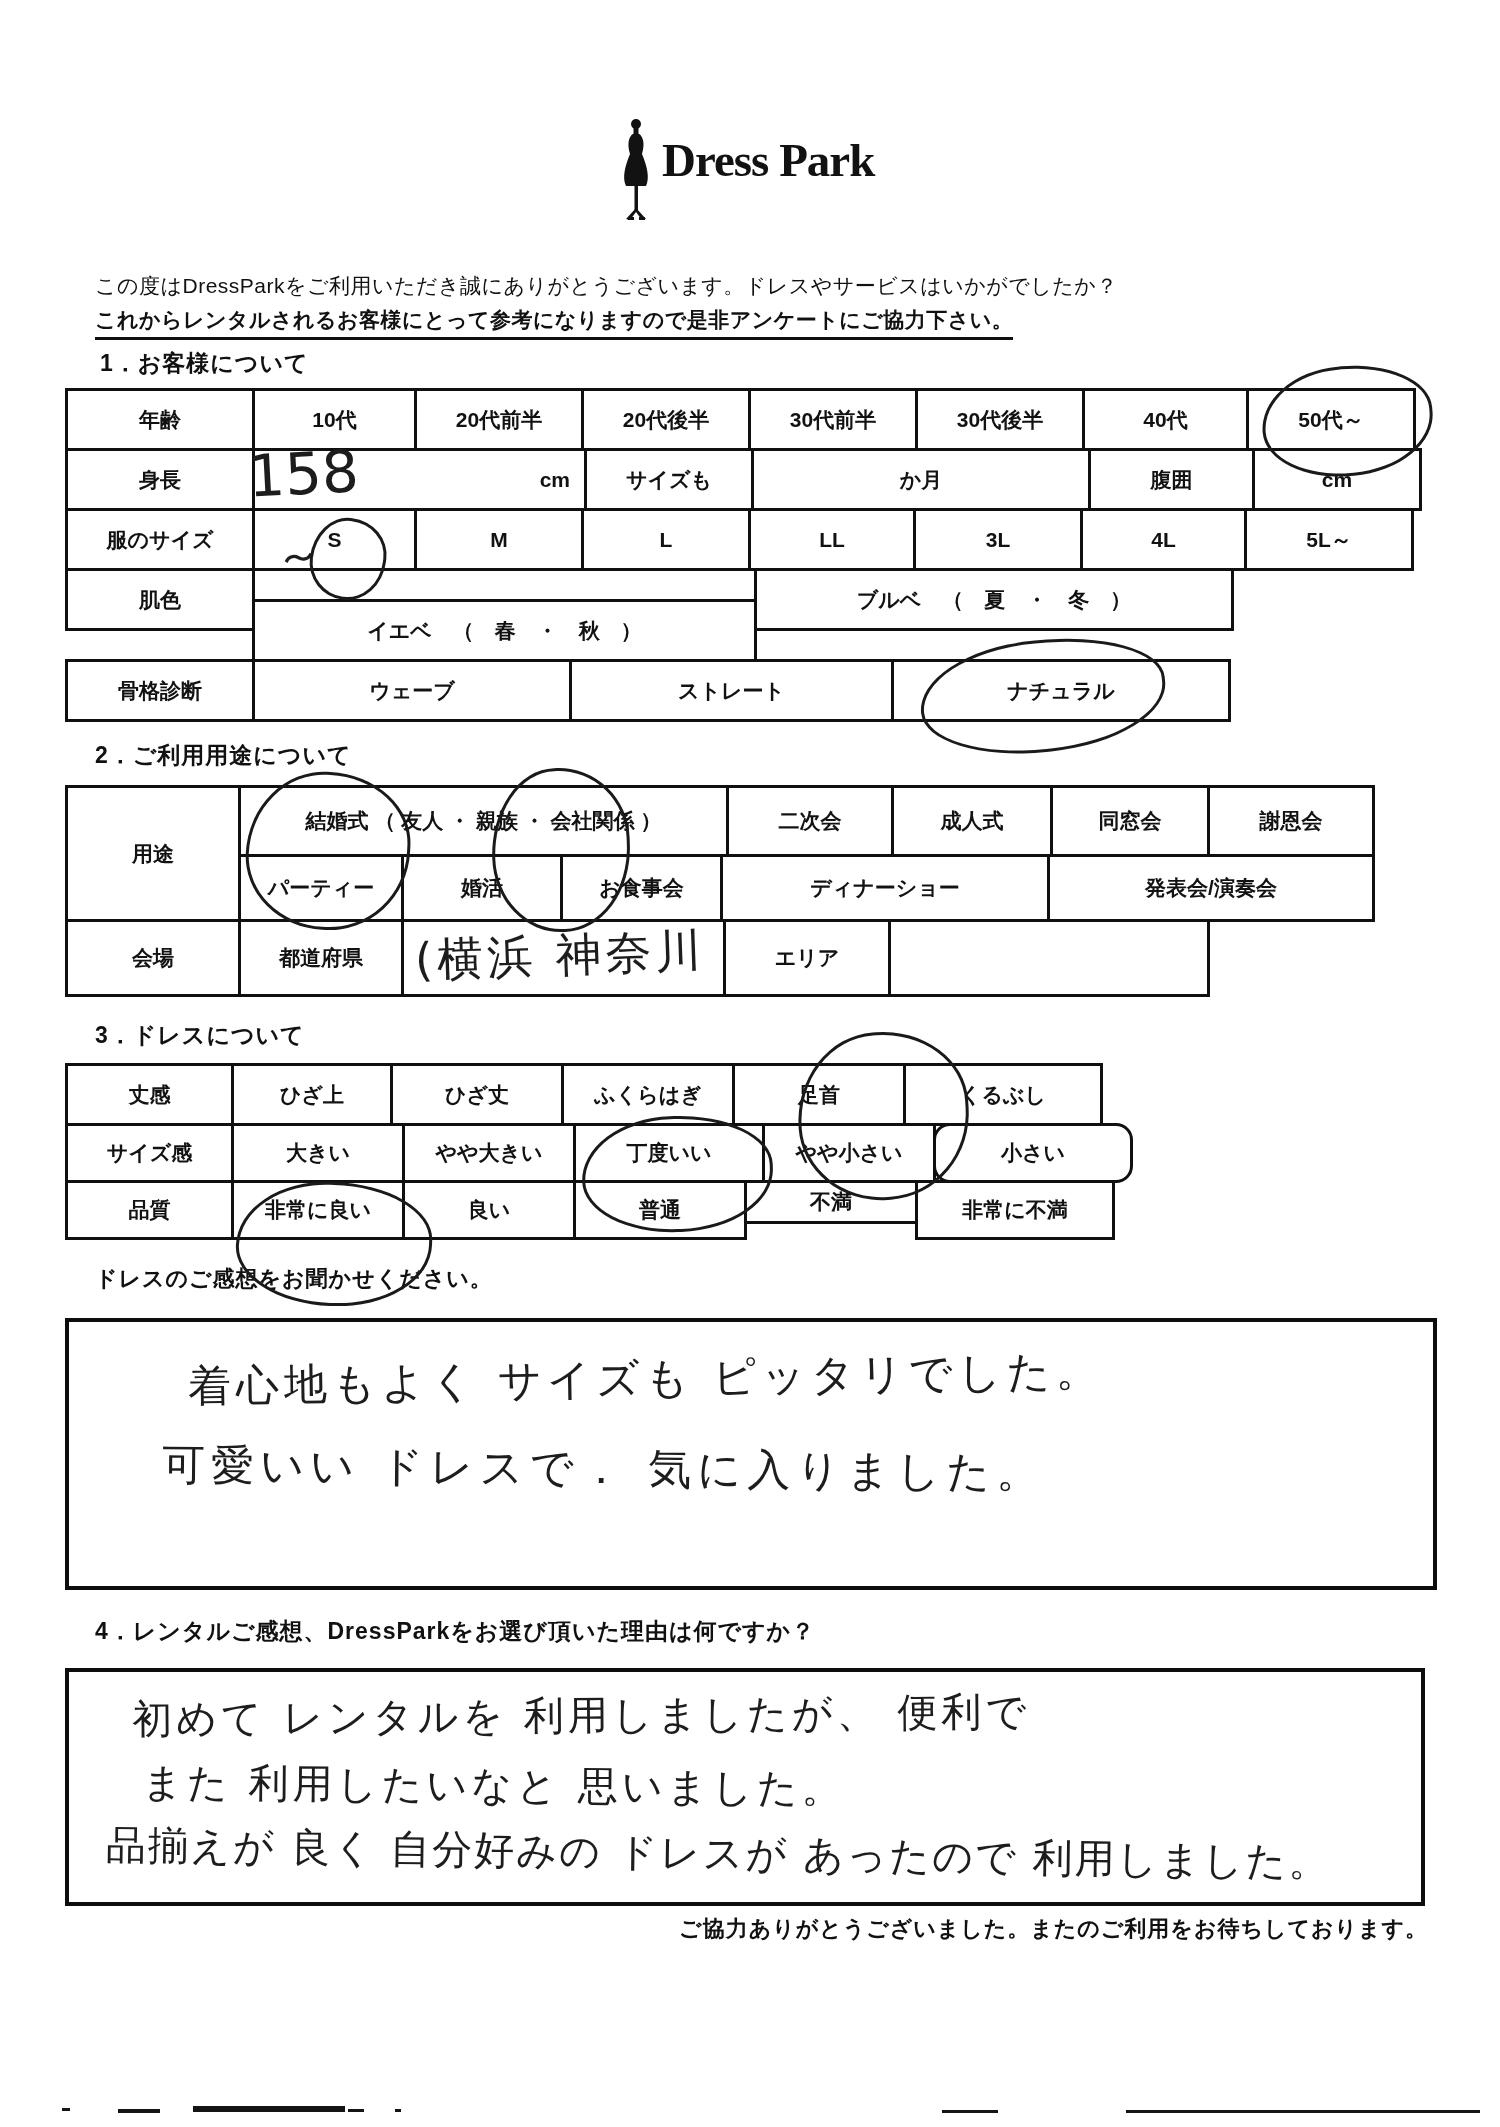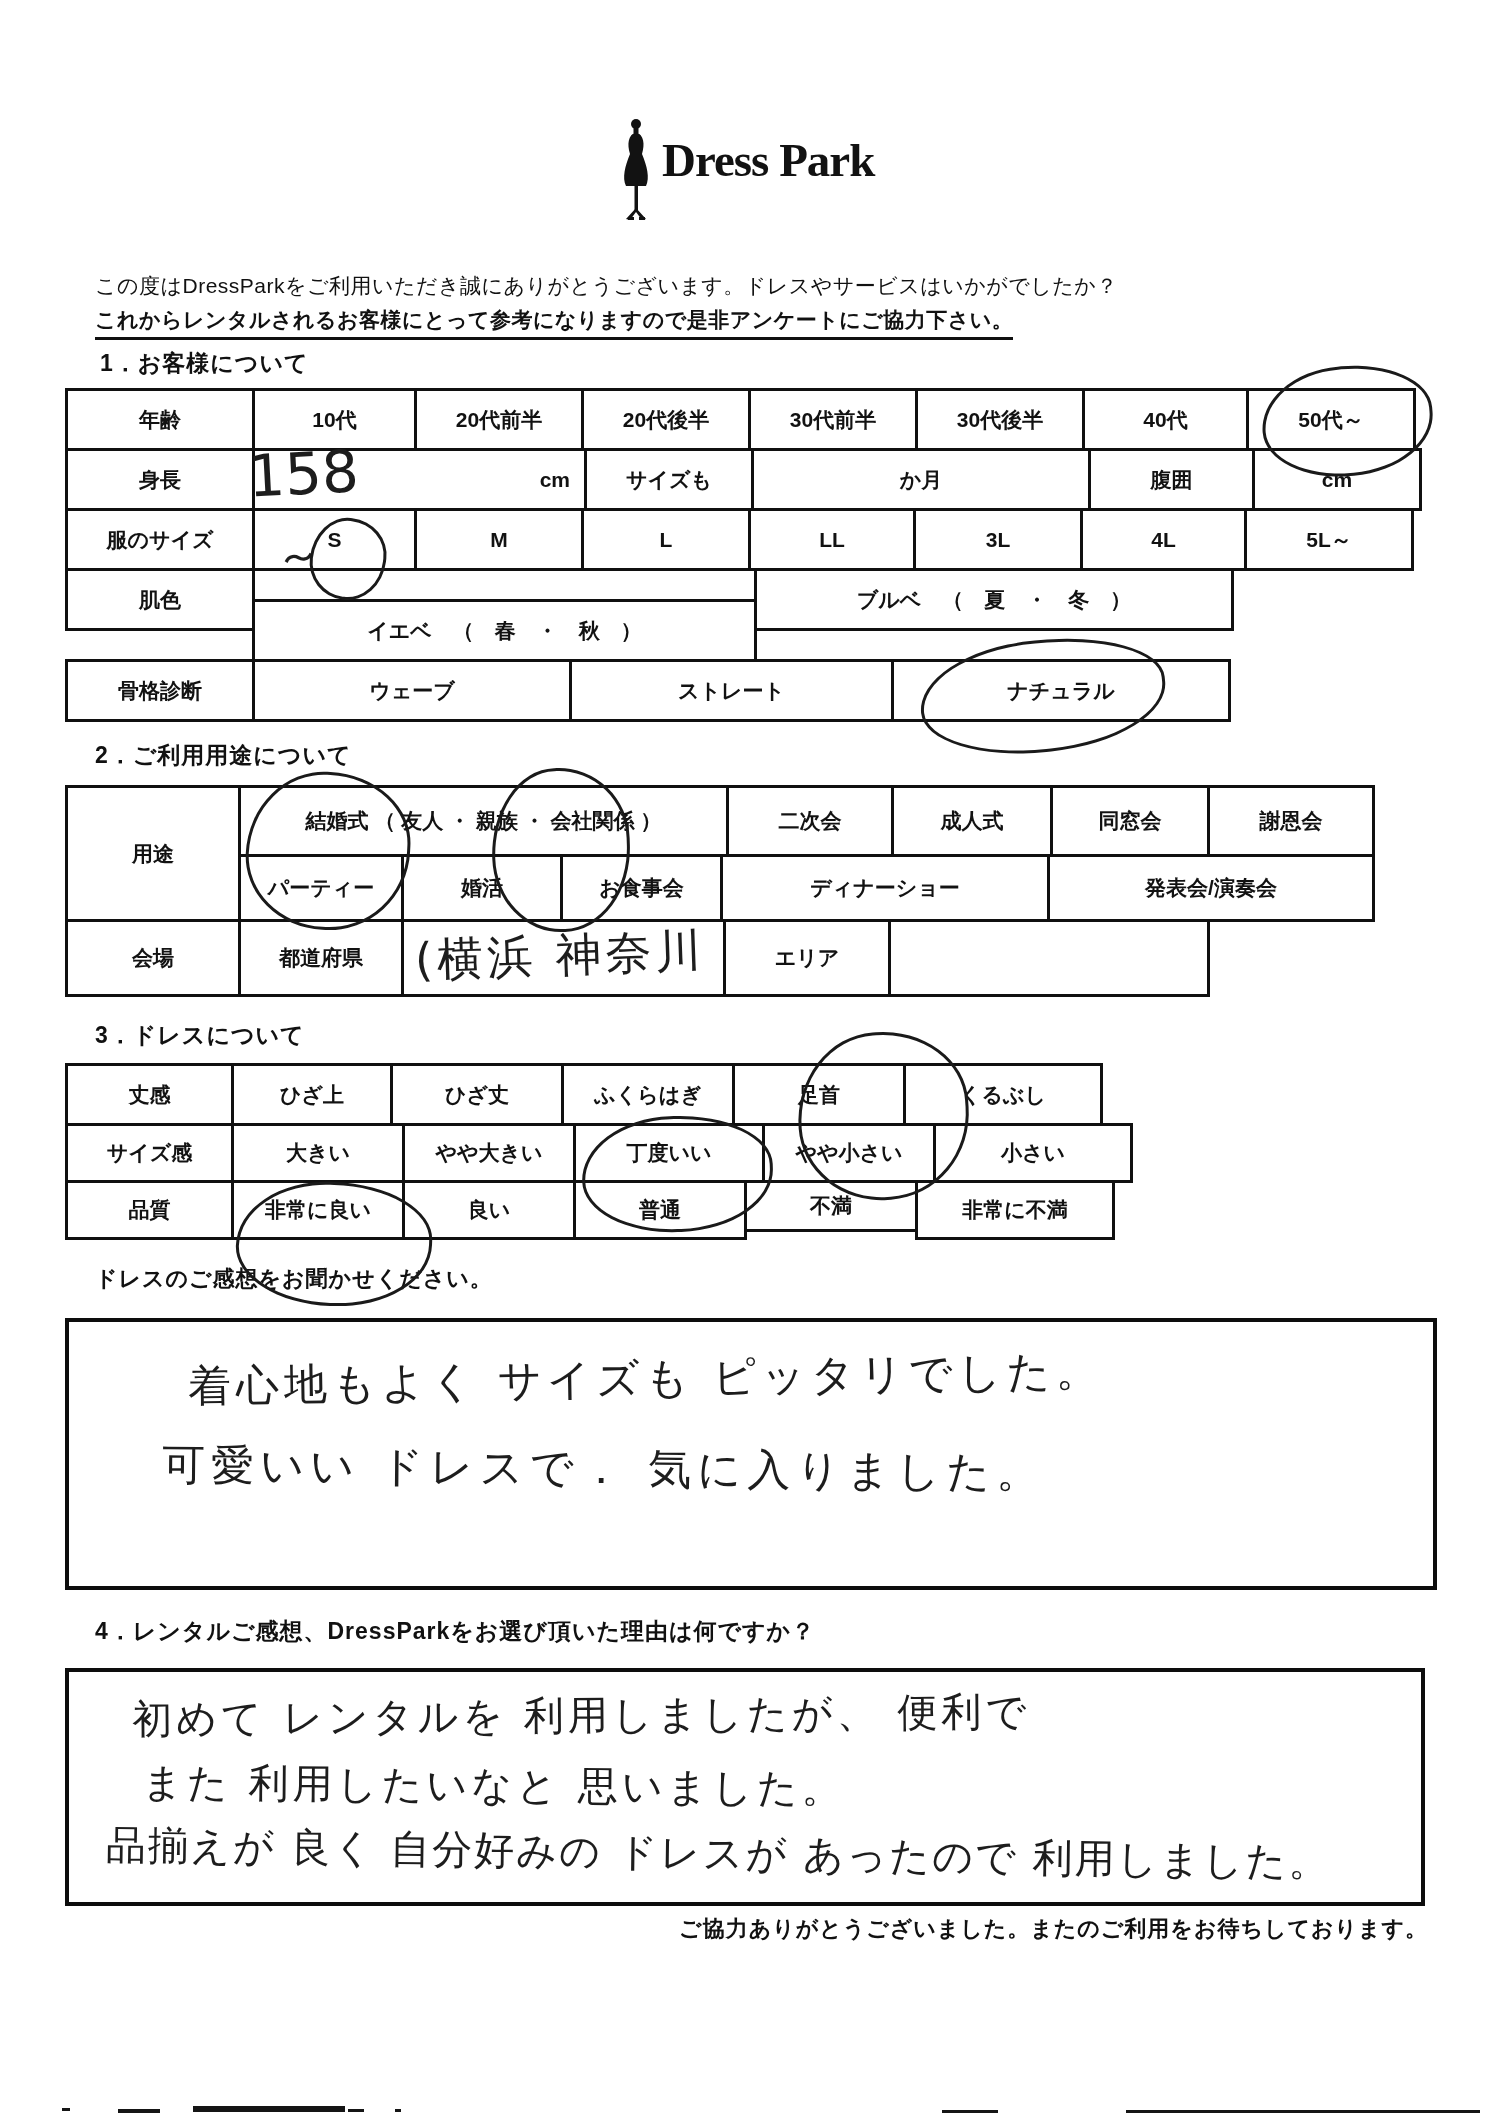--- a/index.html
+++ b/index.html
@@ -149,28 +149,28 @@
       <div class="cell" style="width:174px;height:63px;">ふくらはぎ</div>
       <div class="cell" style="width:174px;height:63px;">足首</div>
       <div class="cell" style="width:200px;height:63px;">くるぶし</div>
     </div>
     <div class="trow">
       <div class="cell" style="width:169px;height:60px;">サイズ感</div>
       <div class="cell" style="width:174px;height:60px;">大きい</div>
       <div class="cell" style="width:174px;height:60px;">やや大きい</div>
       <div class="cell" style="width:192px;height:60px;">丁度いい</div>
       <div class="cell" style="width:174px;height:60px;">やや小さい</div>
-      <div class="cell" style="width:200px;height:60px;">小さい</div>
+      <div class="cell" style="width:200px;height:60px;border-radius:17px;">小さい</div>
     </div>
     <div class="trow">
       <div class="cell" style="width:169px;height:60px;">品質</div>
       <div class="cell" style="width:174px;height:60px;">非常に良い</div>
       <div class="cell" style="width:174px;height:60px;">良い</div>
       <div class="cell" style="width:174px;height:60px;">普通</div>
-      <div class="cell" style="width:174px;height:52px;">不満</div>
+      <div class="cell" style="width:174px;height:44px;">不満</div>
       <div class="cell" style="width:200px;height:60px;">非常に不満</div>
     </div>
   </div>
 
   <div class="abs sechead" style="left:95px; top:1264px; font-size:22px;">ドレスのご感想をお聞かせください。</div>
   <div class="abs bigbox" style="left:65px; top:1318px; width:1372px; height:272px;"></div>
   <div class="abs hand" style="left:188px; top:1350px; font-size:43px; letter-spacing:5px; transform:rotate(-1deg);">着心地もよく サイズも ピッタリでした。</div>
   <div class="abs hand" style="left:162px; top:1440px; font-size:43px; letter-spacing:6px; transform:rotate(0.5deg);">可愛いい ドレスで． 気に入りました。</div>
 
   <div class="abs sechead" style="left:95px; top:1616px;">4．レンタルご感想、DressParkをお選び頂いた理由は何ですか？</div>

